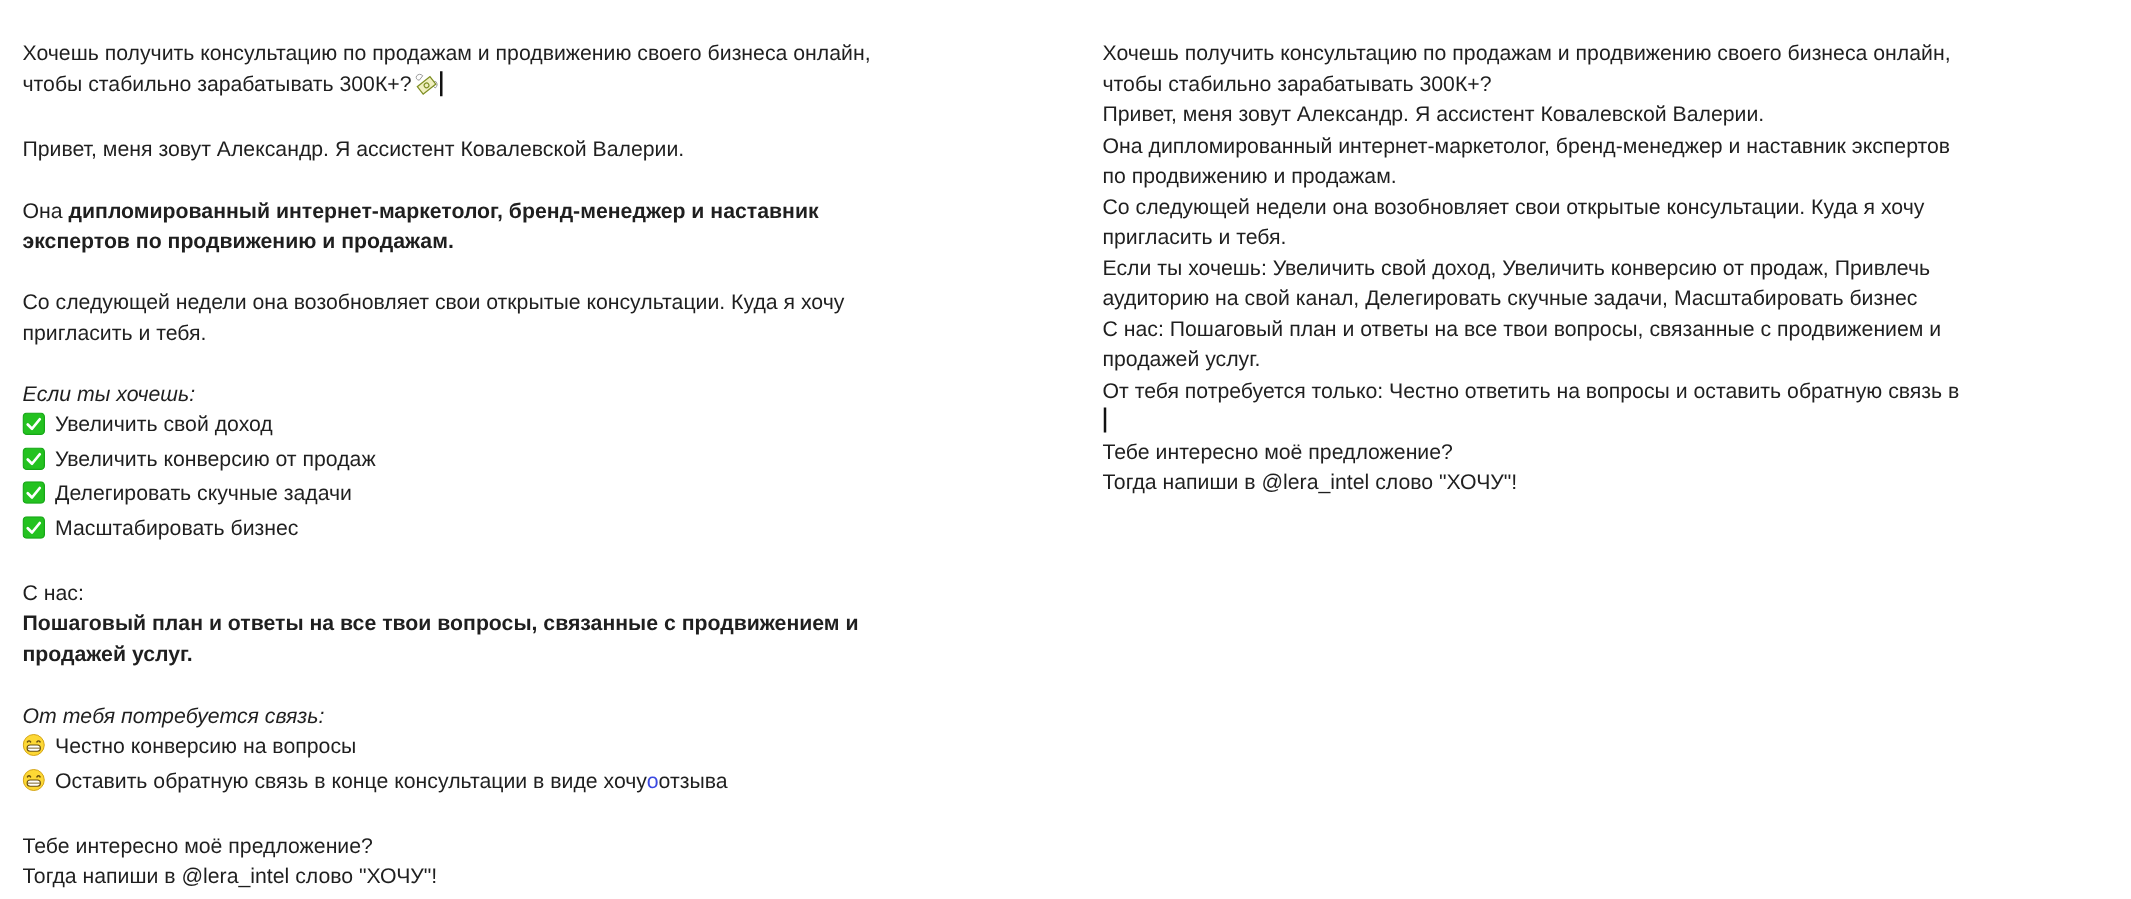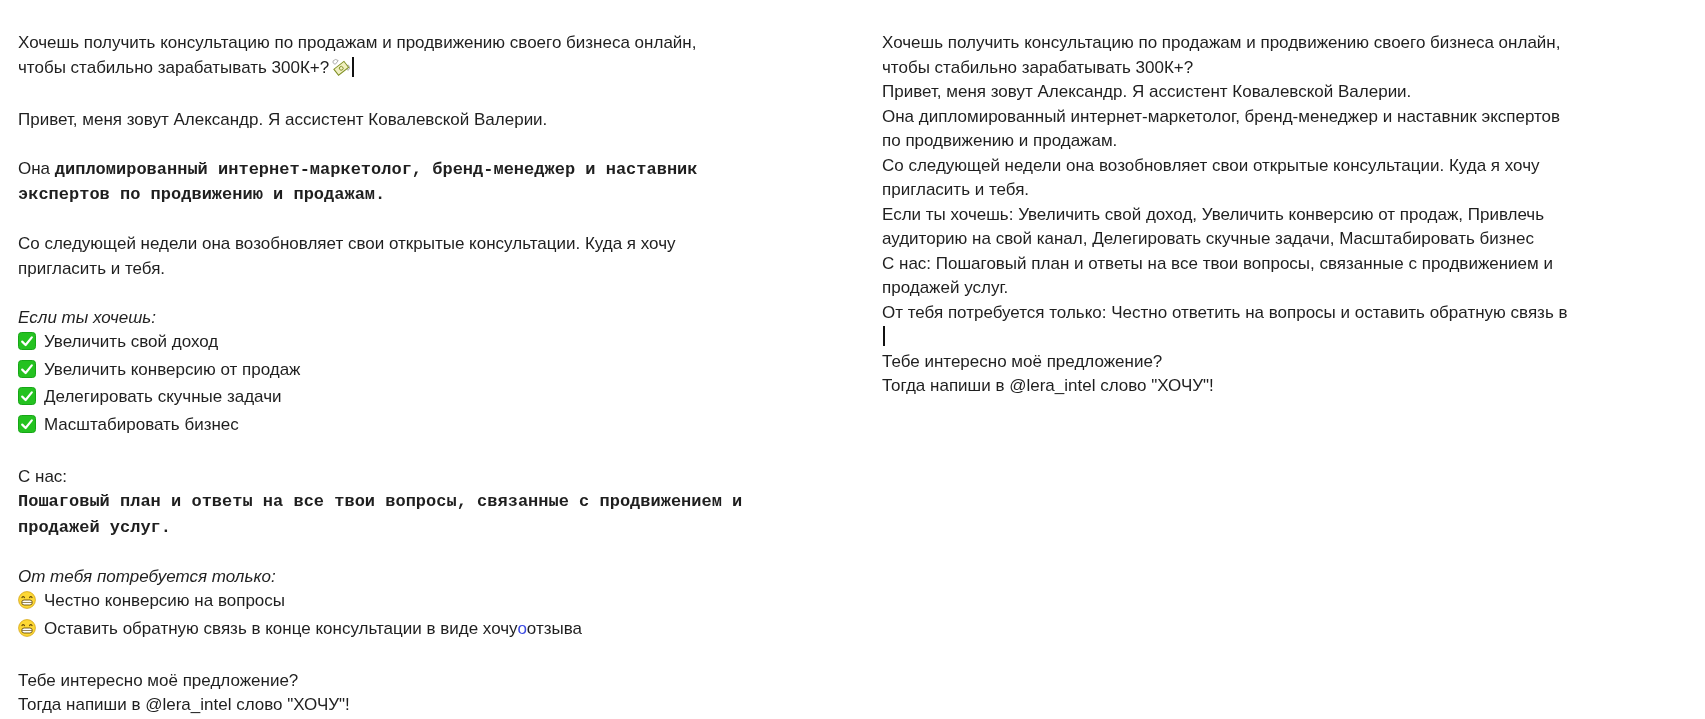--- a/index.html
+++ b/index.html
@@ -8,21 +8,21 @@
     font-family:"Liberation Sans", sans-serif;
     font-size:17px;
     color:#1f1f1f;
     position:relative;
   }
   .col { position:absolute; top:8px; line-height:24.5px; white-space:nowrap;margin-top:23px; }
   .col-left  { left:18px;  width:760px; }
   .col-right { left:882px; width:790px; }
   .line { min-height:24.5px; }
   .gap { margin-top:24.5px; }
-  b, .bold { font-weight:bold;font-family:Liberation Mono, monospace; }
+  b, .bold { font-weight:bold; }
   .head-iu { font-style:italic; }
   .blue { color:#3a49e1; }
   .icon { display:inline-block; vertical-align:-3px; margin-right:8px; }
   .icon:last-child { margin-right:0; }
   .icon-money { margin-right:0; margin-left:2px; }
   .caret {
     display:inline-block; width:2px; height:20px; background:#111111;
     vertical-align:-4px; margin-left:1px;
   }
 </style>
@@ -106,21 +106,21 @@
     <span>С нас:</span>
   </div>
   <div class="line">
     <b>Пошаговый план и ответы на все твои вопросы, связанные с продвижением и</b>
   </div>
   <div class="line">
     <b>продажей услуг.</b>
   </div>
 
   <div class="line gap">
-    <span class="head-iu">От тебя потребуется только:</span>
+    <span class="head-iu">От тебя потребуется связь:</span>
   </div>
 
   <div class="line">
     <span class="icon">
       <svg width="18" height="18" viewBox="0 0 18 18">
         <circle cx="9" cy="9" r="8.4" fill="#fdd835" stroke="#d4a417" stroke-width="0.8"></circle>
         <path d="M3.9 6.6 Q5.2 4.7 6.5 6.6" stroke="#6b500c" stroke-width="1.1" fill="none" stroke-linecap="round"></path>
         <path d="M11.5 6.6 Q12.8 4.7 14.1 6.6" stroke="#6b500c" stroke-width="1.1" fill="none" stroke-linecap="round"></path>
         <rect x="3.7" y="9" width="10.6" height="5" rx="2.4" fill="#ffffff" stroke="#6b500c" stroke-width="0.9"></rect>
         <line x1="4" y1="11.5" x2="14" y2="11.5" stroke="#6b500c" stroke-width="0.7"></line>

